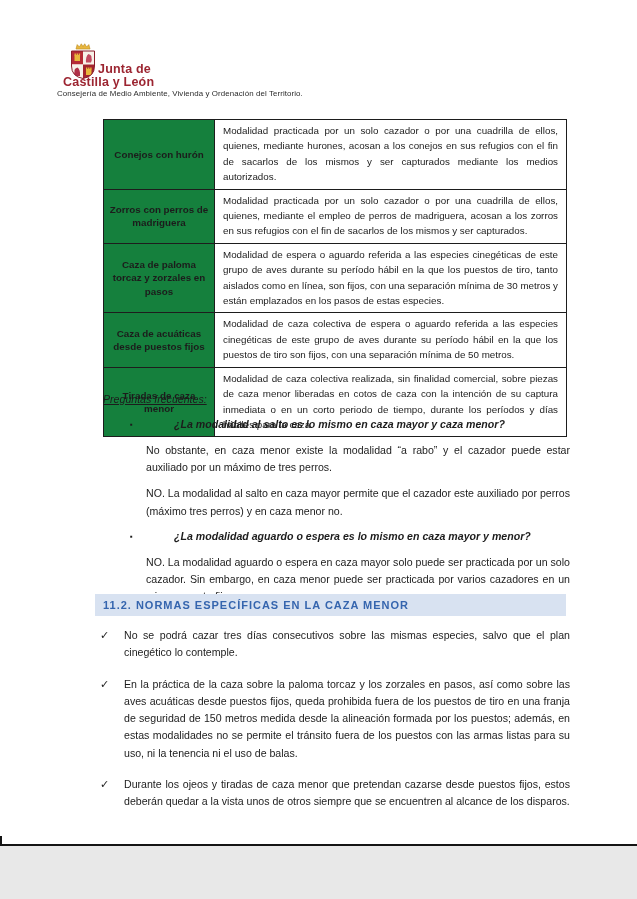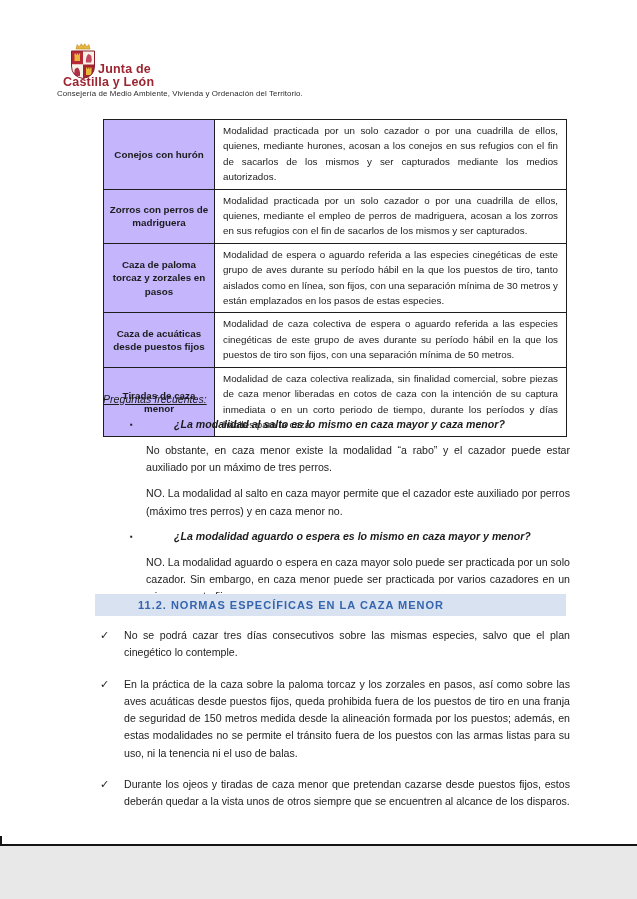--- a/index.html
+++ b/index.html
@@ -17,21 +17,21 @@
   .logo-wrap { position:absolute; left:57px; top:40px; width:300px; height:46px; }
   .coat { position:absolute; left:13px; top:2px; }
   .brand-line1 { position:absolute; left:41px; top:22px; font-size:12.5px; font-weight:bold; color:#9c2531; letter-spacing:0.2px; }
   .brand-line2 { position:absolute; left:6px;  top:35px; font-size:12.5px; font-weight:bold; color:#9c2531; letter-spacing:0.2px; }
   .dept-line { position:absolute; left:57px; top:89px; font-size:7.9px; color:#2b2b2b; letter-spacing:0.1px; }
 
   
   .def-table { position:absolute; left:103px; top:119px; width:464px; border-collapse:collapse; }
   .def-table td { border:1.4px solid #1d1d1d; vertical-align:middle; }
   .def-table td.lbl {
-    width:100px; background:#c4b5fd;
+    width:100px; background:#15803d;
     font-size:9.8px; font-weight:bold; text-align:center;
     line-height:13.5px; padding:4px 5px;
   }
   .def-table td.desc {
     font-size:9.8px; line-height:15.4px;
     padding:3px 8px 4px 8px; text-align:justify;
   }
 
   
   .faq { position:absolute; left:103px; top:393px; width:467px; }
@@ -41,21 +41,21 @@
   .faq-q .q-text { font-size:10.6px; font-weight:bold; font-style:italic; line-height:15px;margin-left:28px; }
   .faq-a { margin:0 0 9px 43px; width:424px; font-size:10.6px; line-height:17.2px; text-align:justify; }
 
   
   .section-band {
     position:absolute; left:95px; top:594px; width:471px; height:22px;
     background:#d8e2f1;
   }
   .section-band .heading {
     font-size:11px; font-weight:bold; color:#3565ae;
-    letter-spacing:1px; line-height:22px; padding-left:8px;margin-left:35px;
+    letter-spacing:1px; line-height:22px; padding-left:8px;
   }
 
   
   .rules { position:absolute; left:100px; top:627px; width:470px; }
   .rule { display:flex; margin-bottom:14px; }
   .rule .check { width:24px; font-size:11px; line-height:17px; color:#1c1c1c; }
   .rule .rule-text { width:446px; font-size:10.6px; line-height:17.3px; text-align:justify; }
 
   
   .page-number { position:absolute; left:0; right:0; top:816px; text-align:center; font-size:9.5px; }

